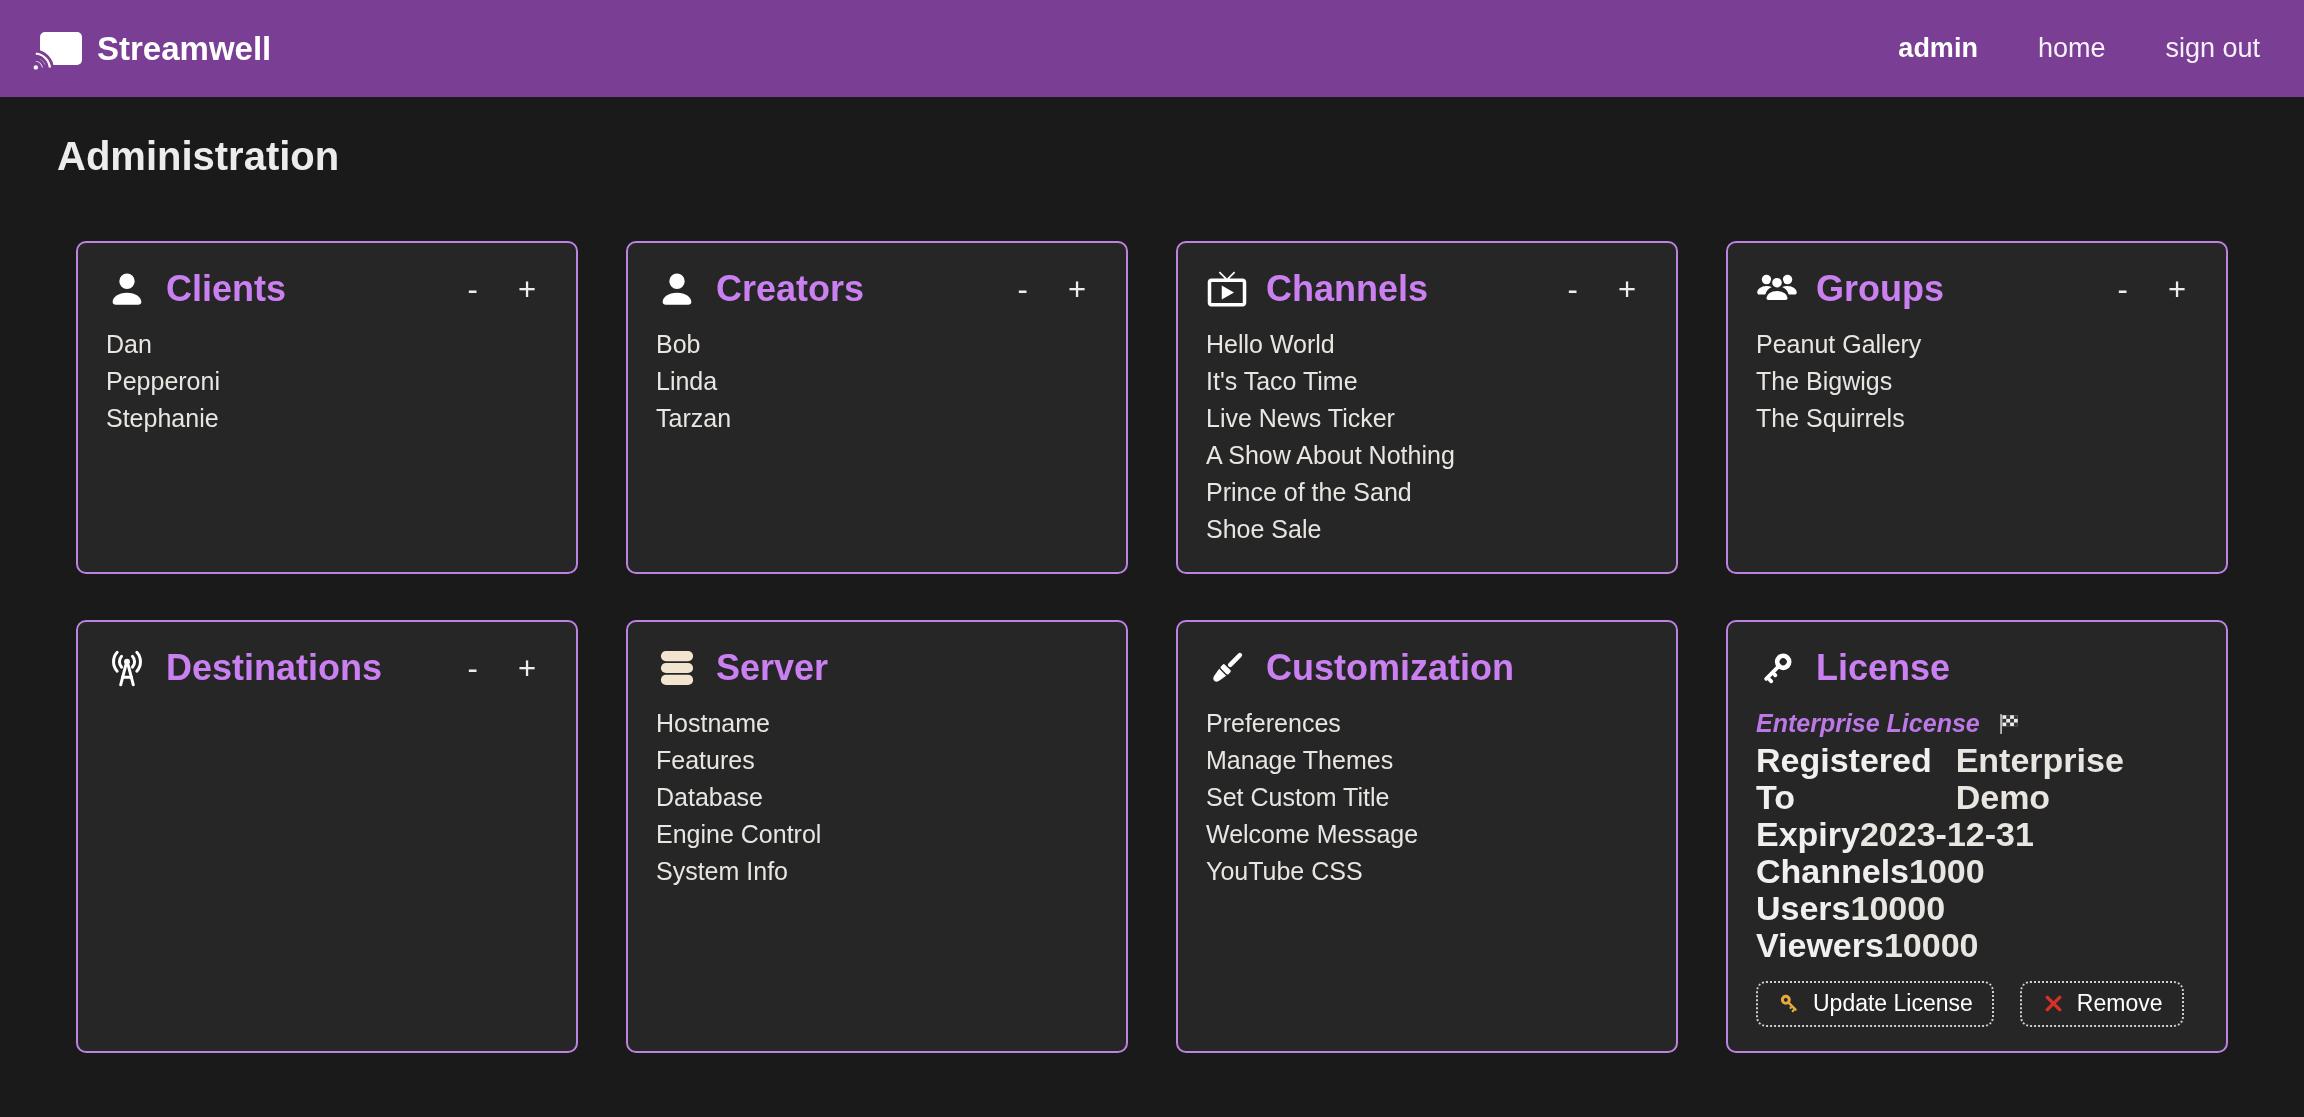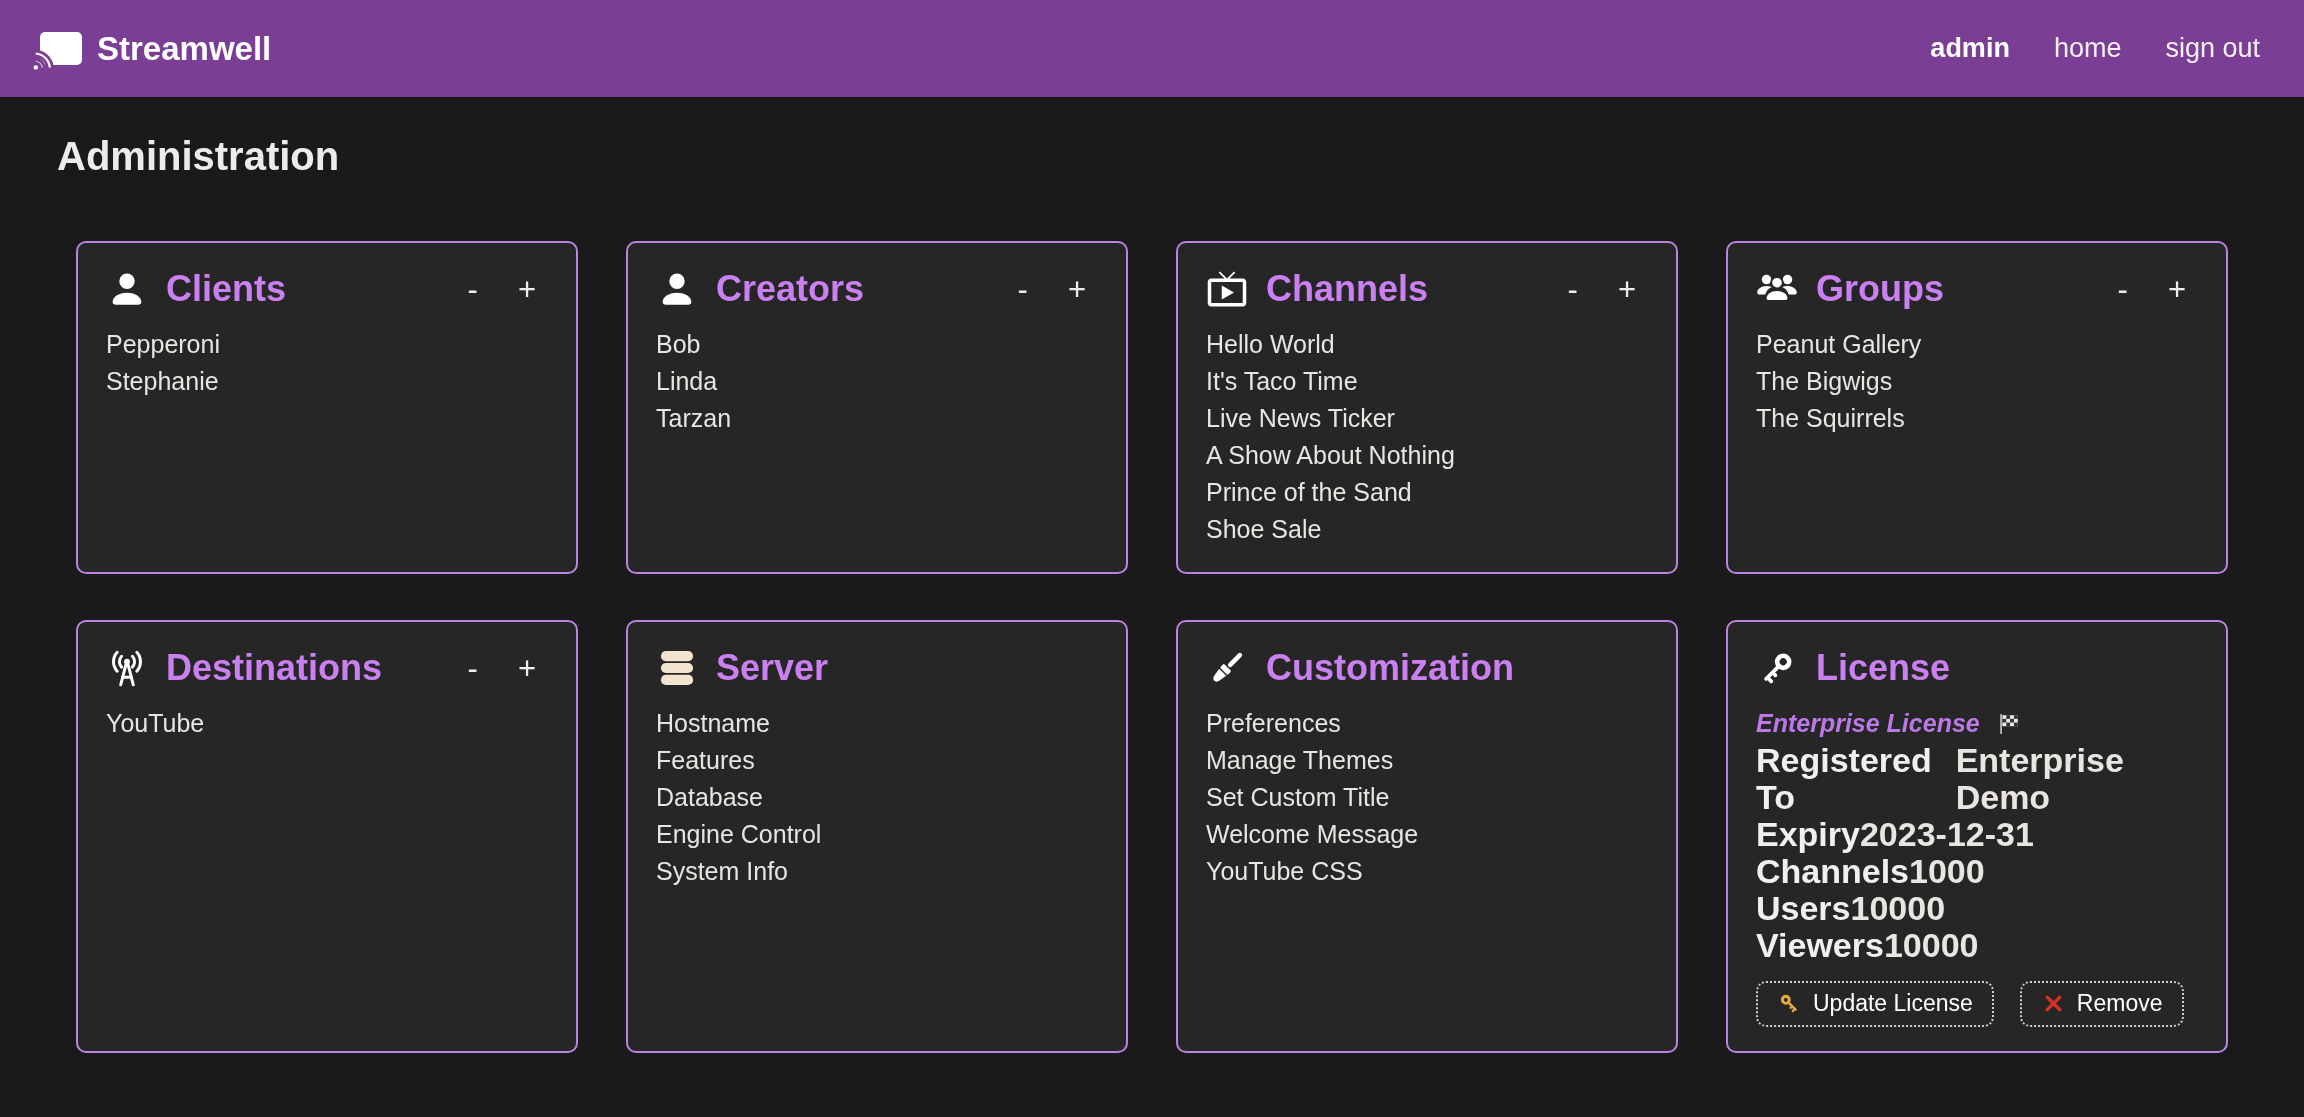--- a/index.html
+++ b/index.html
@@ -29,21 +29,21 @@
     font-weight: 700;
     font-size: 33px;
     text-decoration: none;
     cursor: pointer;
   }
   .brand .logo { width: 52px; height: 44px; display: block; }
   .topnav {
     margin-left: auto;
     display: flex;
     align-items: center;
-    gap: 44px;
+    gap: 60px;
     font-size: 27px;
     color: #f7f1fa;
   }
   .topnav .nav-link { cursor: pointer; }
   .topnav .active { font-weight: 700; color: #ffffff; }
 
   
   .page-heading {
     margin: 36px 0 0 57px;
     font-size: 40px;
@@ -157,20 +157,21 @@
             <path fill="#ffffff" d="M12 12a4.4 4.4 0 1 0 0-8.8 4.4 4.4 0 0 0 0 8.8zm0 2.2c-4.9 0-8.2 2.6-8.2 5.2 0 1 .8 1.6 1.8 1.6h12.8c1 0 1.8-.6 1.8-1.6 0-2.6-3.3-5.2-8.2-5.2z"></path>
           </svg>
       </span>
       <h4 class="card-title">Clients</h4>
       <span class="controls">
         <a class="ctrl">-</a>
         <a class="ctrl">+</a>
       </span>
     </div>
     <ul class="card-list">
+        <li>Dan</li>
         <li>Pepperoni</li>
         <li>Stephanie</li>
       </ul>
   </section>
 
   <section class="card">
     <div class="card-head">
       <span class="icon">
         <svg viewBox="0 0 24 24">
             <path fill="#ffffff" d="M12 12a4.4 4.4 0 1 0 0-8.8 4.4 4.4 0 0 0 0 8.8zm0 2.2c-4.9 0-8.2 2.6-8.2 5.2 0 1 .8 1.6 1.8 1.6h12.8c1 0 1.8-.6 1.8-1.6 0-2.6-3.3-5.2-8.2-5.2z"></path>
@@ -250,23 +251,20 @@
           <path d="M12.7 10.4 15.6 21.6"></path>
           <path d="M9.5 17.3h5"></path>
         </svg>
       </span>
       <h4 class="card-title">Destinations</h4>
       <span class="controls">
         <a class="ctrl">-</a>
         <a class="ctrl">+</a>
       </span>
     </div>
-    <ul class="card-list">
-        <li>YouTube</li>
-      </ul>
   </section>
 
   <section class="card">
     <div class="card-head">
       <span class="icon">
         <svg viewBox="0 0 24 24" fill="#f2e4cf">
           <rect x="2.8" y="2.3" width="18.4" height="5.8" rx="2.9"></rect>
           <rect x="2.8" y="9.1" width="18.4" height="5.8" rx="2.9"></rect>
           <rect x="2.8" y="15.9" width="18.4" height="5.8" rx="2.9"></rect>
         </svg>

